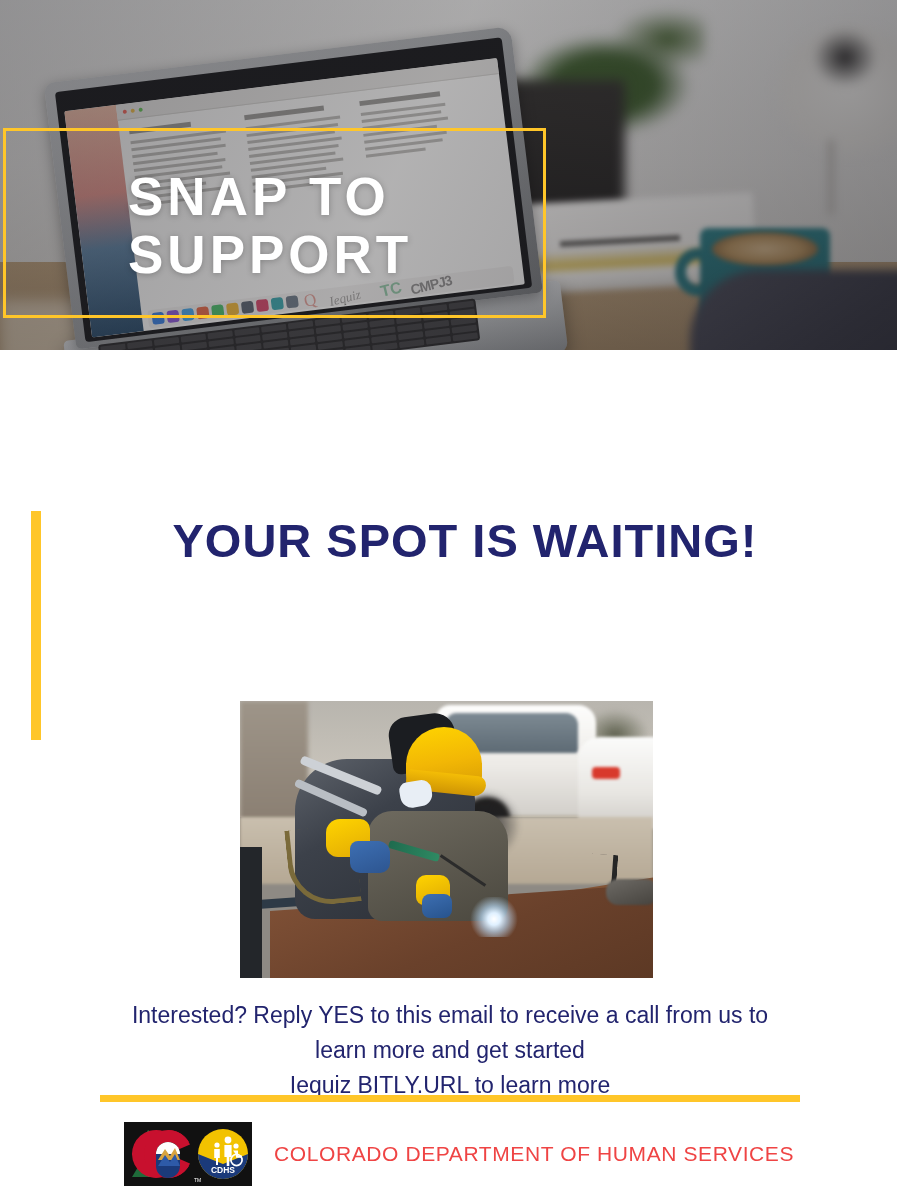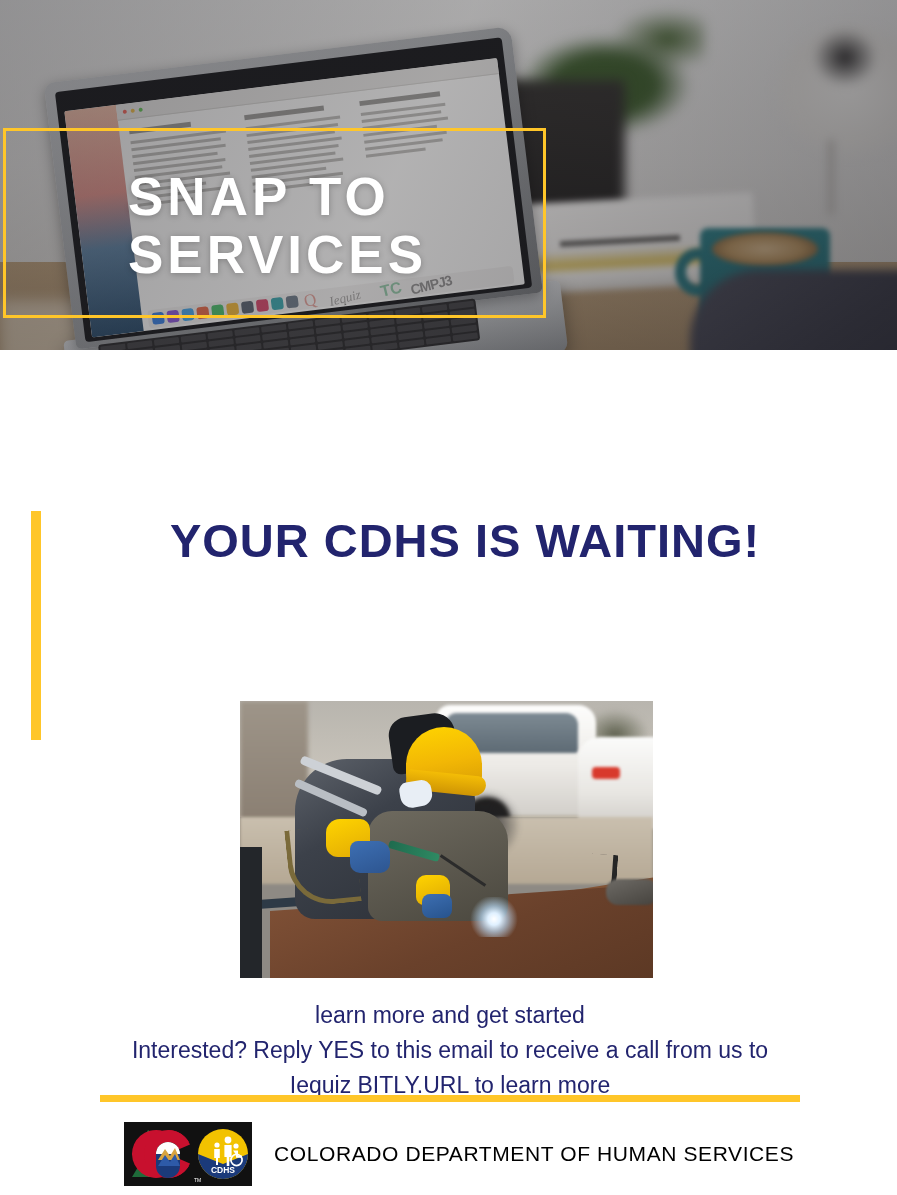--- a/index.html
+++ b/index.html
@@ -419,21 +419,21 @@
     display:flex; align-items:center; gap:22px;
   }
   .logo{
     width:128px; height:64px;
     background:#111111;
     position:relative;
     flex:0 0 auto;
   }
   .logo svg{ display:block; }
   .footer-text{
-    color:#000000;
+    color:#ef4444;
     font-size:21px;
     letter-spacing:.6px;
     white-space:nowrap;
   }
 </style>
 </head>
 <body>
 
 <div class="page">
 
@@ -598,27 +598,27 @@
         </div>
         <div class="trackpad"></div>
       </div>
 
       <div class="hero-tint"></div>
     </div>
 
     <div class="hero-frame"></div>
     <div class="hero-title">
       <span>SNAP TO</span>
-      <span class="ln2">SERVICES</span>
+      <span class="ln2">SUPPORT</span>
     </div>
   </div>
 
   <div class="accent-bar"></div>
 
-  <h1 class="headline">YOUR CDHS IS WAITING!</h1>
+  <h1 class="headline">YOUR SPOT IS WAITING!</h1>
 
 
   <div class="photo2">
     <div class="w-sky"></div>
     <div class="w-tree"></div>
     <div class="w-wallL"></div>
     <div class="w-truck"></div>
     <div class="w-truck-win"></div>
     <div class="w-truck-wheel"></div>
     <div class="w-car"></div>
@@ -643,22 +643,22 @@
     <div class="w-torch"></div>
     <div class="w-glove2"></div>
     <div class="w-hand2"></div>
     <div class="w-rod"></div>
     <div class="w-spark"></div>
     <div class="w-tool"></div>
     <div class="w-edgeL"></div>
   </div>
 
   <div class="cta">
+    <div>Interested? Reply YES to this email to receive a call from us to</div>
     <div>learn more and get started</div>
-    <div>Interested? Reply YES to this email to receive a call from us to</div>
     <div>Iequiz BITLY.URL to learn more</div>
   </div>
 
   <div class="rule"></div>
 
   <div class="footer">
     <div class="logo">
       <svg width="128" height="64" viewBox="0 0 128 64">
         <rect x="0" y="0" width="128" height="64" fill="#111111"></rect>
 

